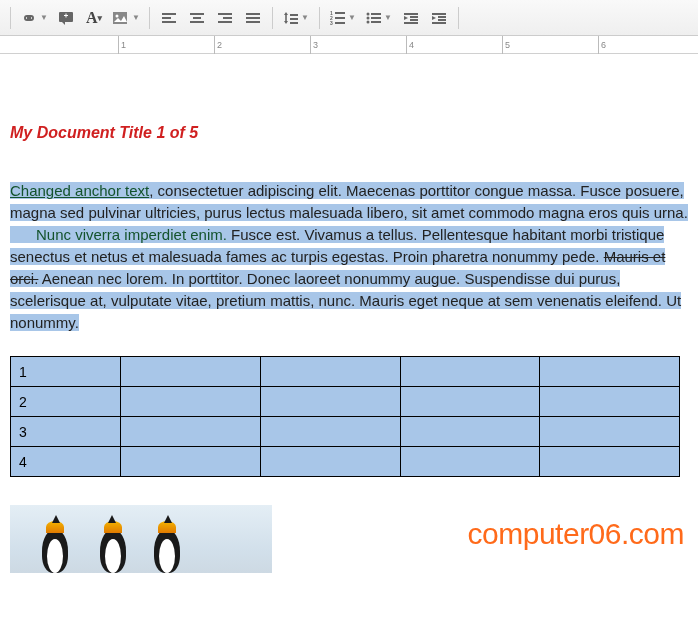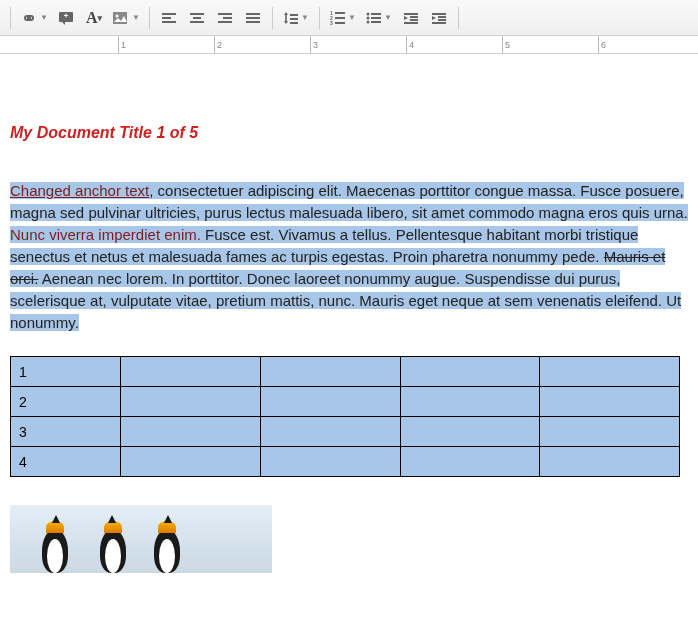--- a/index.html
+++ b/index.html
@@ -72,26 +72,27 @@
   }
   .selection {
     background: #a8c6e8;
   }
   .paragraph {
     font-size: 15px;
     line-height: 22px;
     color: #222;
   }
   .anchor {
-    color: #7f1d1d;
+    color: #14532d;
     text-decoration: underline;
     text-align: center;
   }
   .green {
-    color: #7f1d1d;
+    color: #14532d;
+    padding-left: 26px;
   }
   .strike {
     text-decoration: line-through;
   }
   .tbl {
     margin-top: 22px;
     border-collapse: collapse;
     width: 670px;
   }
   .tbl td {
@@ -316,14 +317,15 @@
         <div class="beak"></div>
     </div>
     <div class="penguin">
       <div class="body"></div>
         <div class="belly"></div>
         <div class="neck"></div>
         <div class="beak"></div>
     </div>
   </div>
 
+  <div class="watermark">computer06.com</div>
 
 </div>
 
 </body></html>

